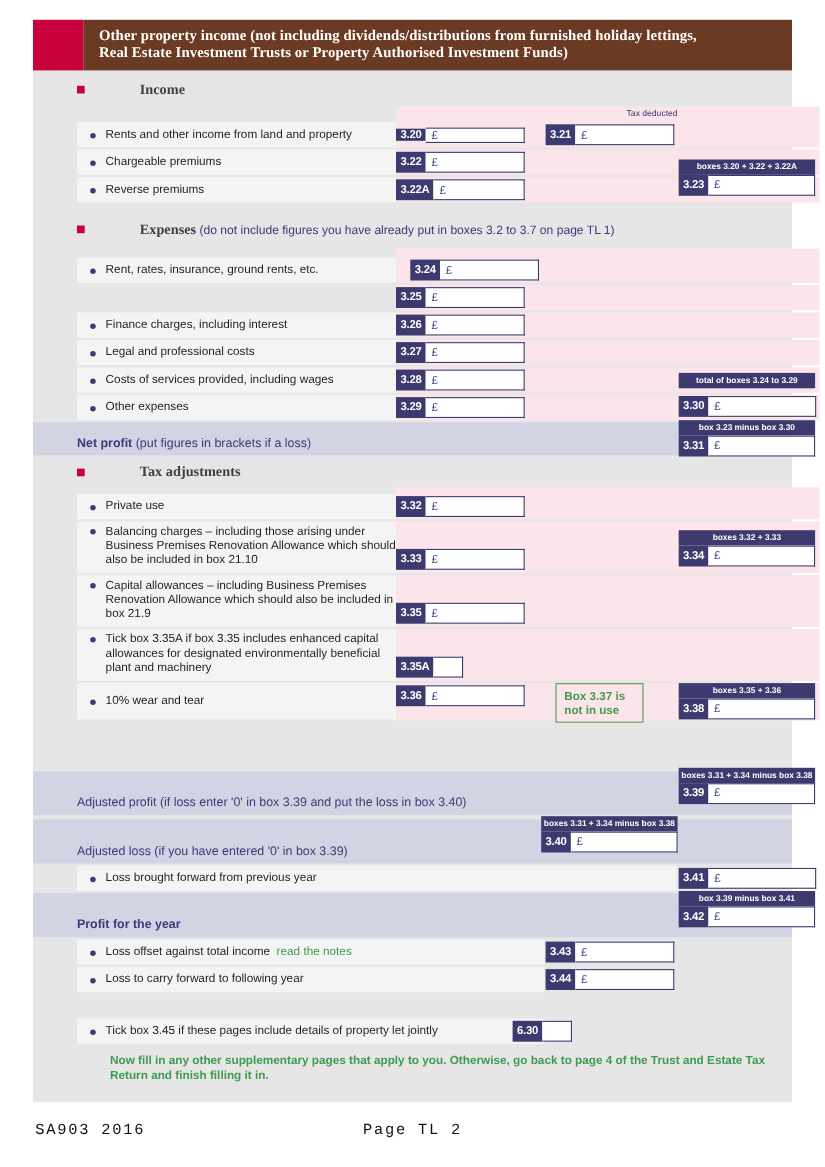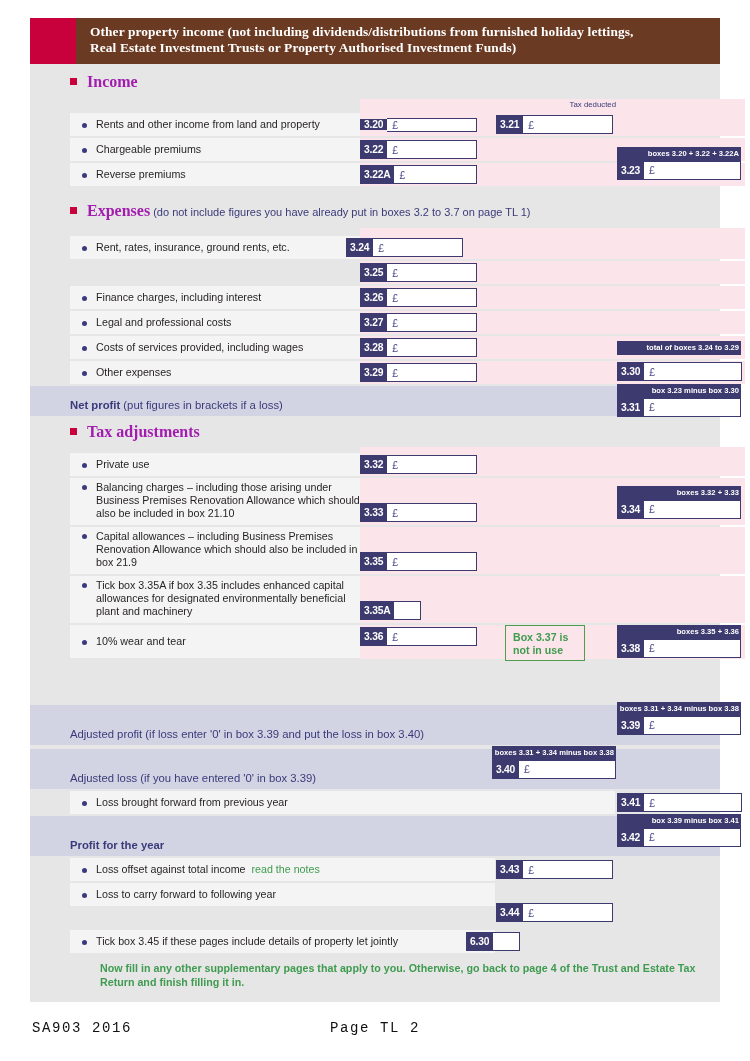--- a/index.html
+++ b/index.html
@@ -23,21 +23,21 @@
     padding:6px 10px 0 14px;letter-spacing:.1px;
   }
   
   .sec-head{
     display:flex;align-items:flex-start;gap:10px;
     padding:9px 0 8px 40px;
   }
   .sq{width:7px;height:7px;background:#c8003c;margin-top:5px;flex:0 0 7px;}
   .sec-head .t{
     font-family:"Liberation Serif", serif;font-weight:bold;
-    color:#a21caf;font-size:16px;
+    color:#404040;font-size:13px;margin-left:40px;
   }
   .sec-head .sub{
     font-family:"Liberation Sans", sans-serif;font-weight:normal;
     color:#3a3a7a;font-size:11px;
   }
   
   .row{position:relative;height:23px;margin-bottom:2px;}
   .row.tall3{height:47px;}
   .label{
     position:absolute;left:40px;top:0;width:290px;height:100%;
@@ -62,21 +62,21 @@
     box-sizing:border-box;display:flex;align-items:center;
     padding-left:5px;color:#4a4a8a;font-size:10.5px;
   }
   
   .tbox{position:absolute;display:flex;height:19px;}
   .tbox .tfield{background:#fff;border:1px solid #3c3a6e;border-left:none;width:26px;}
   
   .tot{position:absolute;width:124px;}
   .tot .cap{
     background:#3c3a6e;color:#ffffff;font-size:7.6px;font-weight:bold;
-    text-align:right;padding:2px 2px 2px;line-height:9.5px;
+    text-align:center;padding:2px 2px 2px;line-height:9.5px;
     box-sizing:border-box;
   }
   .tot .mbox{position:relative;}
   
   .band{position:relative;height:30px;background:#d3d4e3;margin-bottom:2px;}
   .band .btxt{
     position:absolute;left:40px;bottom:5px;color:#3a3a7a;font-size:11.3px;
   }
   .band .btxt b{font-weight:bold;}
   .band .btxt .reg{font-weight:normal;}
@@ -184,21 +184,21 @@
   <div style="height:8px;position:relative;">
     <div class="pink"></div>
   </div>
 
   <div class="row">
     <div class="pink"></div>
     <div class="label">
       <span class="dot"></span>
       <span class="ltxt">Rent, rates, insurance, ground rents, etc.</span>
     </div>
-    <div class="mbox" style="left:316px;top:2px;">
+    <div class="mbox" style="left:343px;top:2px;">
       <span class="mnum">3.24</span>
       <span class="mfield" style="width:90px;">£</span>
     </div>
   </div>
 
   <div class="row">
     <div class="pink"></div>
     <div class="mbox" style="left:330px;top:2px;">
       <span class="mnum">3.25</span>
       <span class="mfield" style="width:90px;">£</span>
@@ -414,21 +414,21 @@
       <span class="mnum">3.43</span>
       <span class="mfield" style="width:90px;">£</span>
     </div>
   </div>
 
   <div class="row">
     <div class="label" style="width:425px;">
       <span class="dot"></span>
       <span class="ltxt">Loss to carry forward to following year</span>
     </div>
-    <div class="mbox" style="left:466px;top:20px;">
+    <div class="mbox" style="left:466px;top:2px;">
       <span class="mnum">3.44</span>
       <span class="mfield" style="width:90px;">£</span>
     </div>
   </div>
 
   <div style="height:22px;"></div>
 
   <div class="row">
     <div class="label" style="width:425px;">
       <span class="dot"></span>

